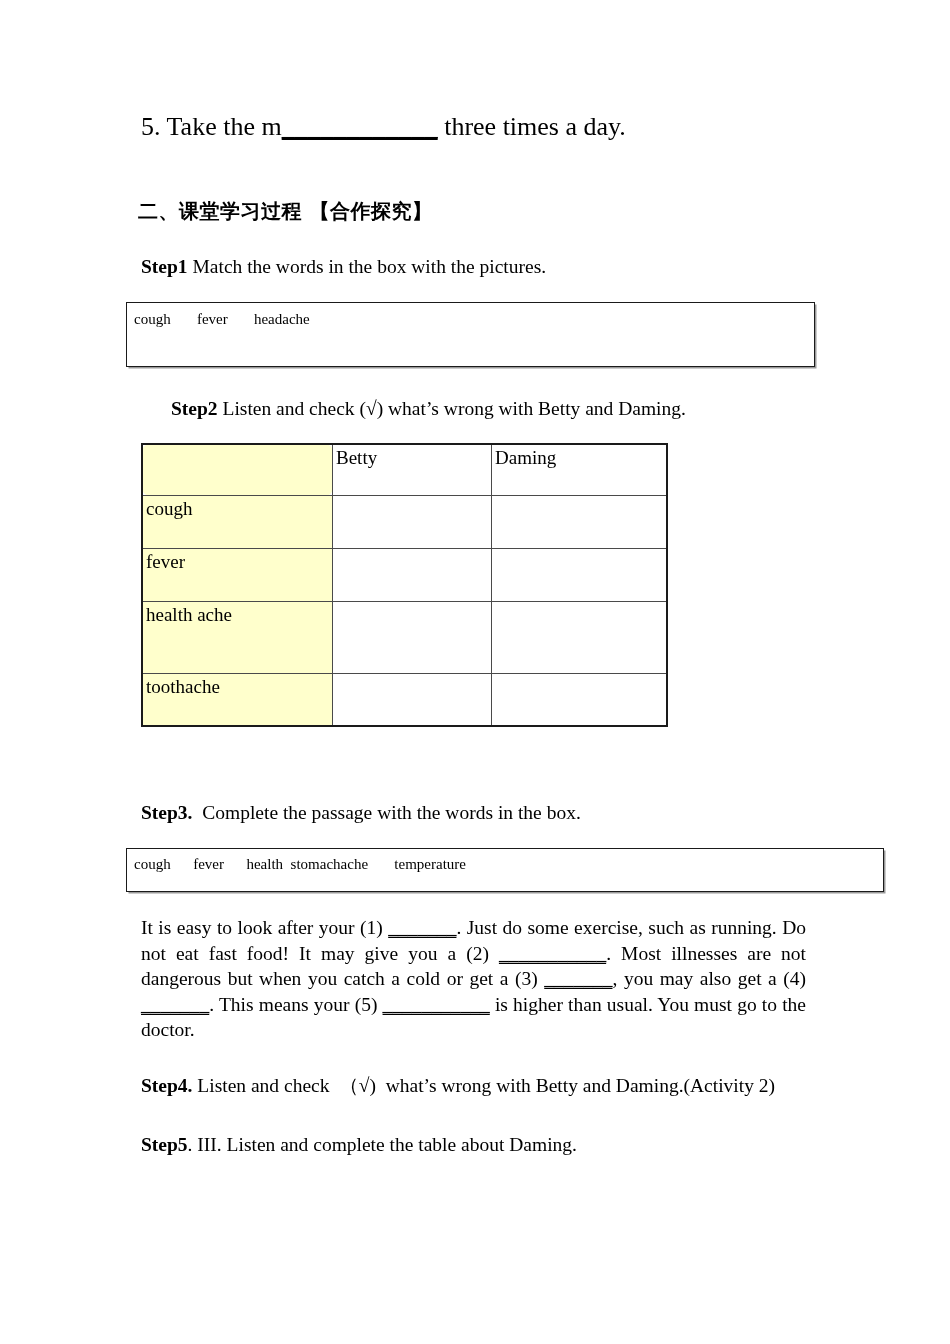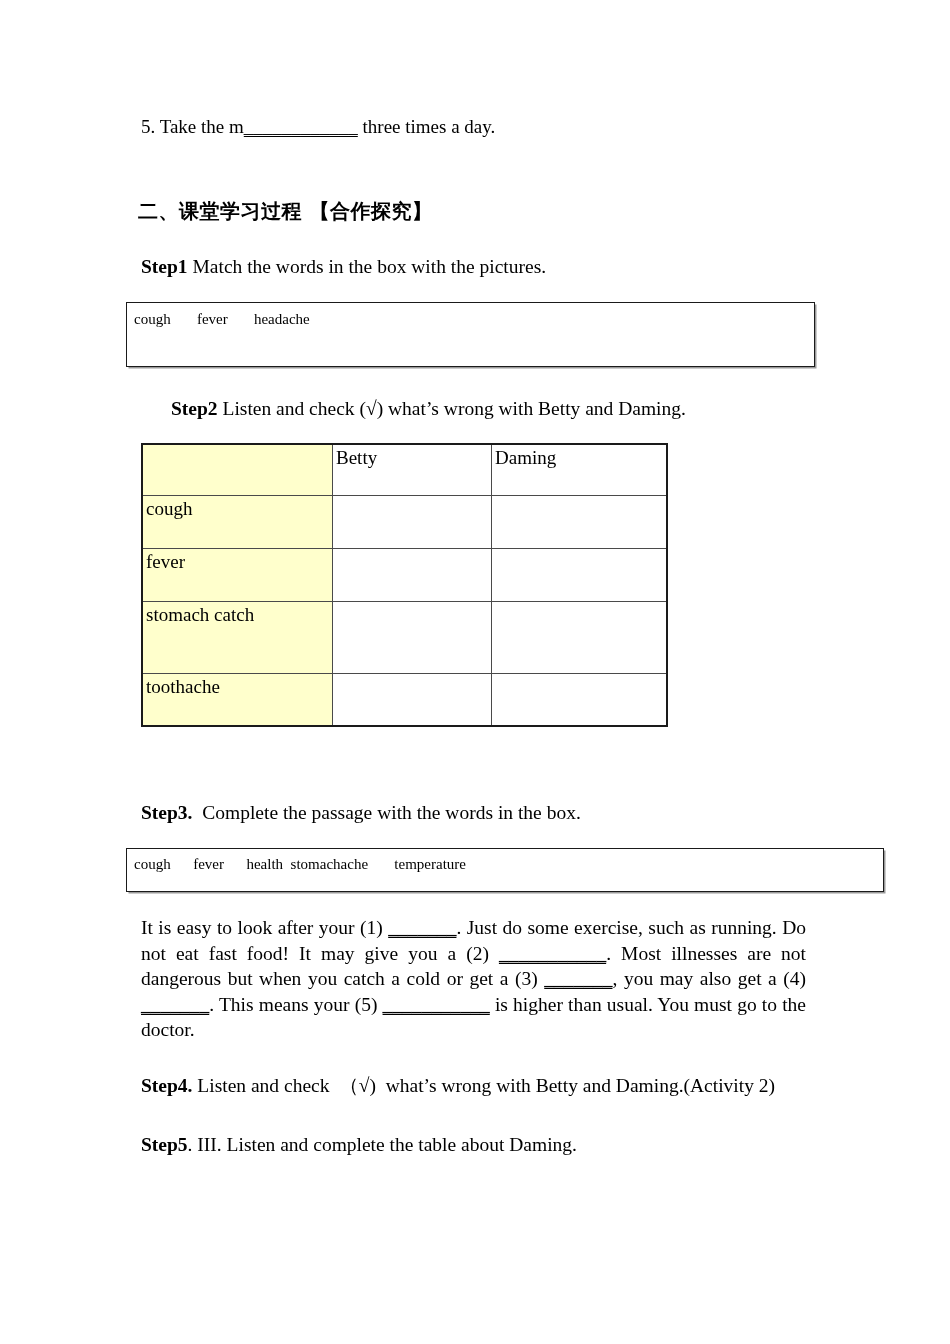--- a/index.html
+++ b/index.html
@@ -21,21 +21,21 @@
     left: 0; top: 0;
     width: 950px;
     height: 1344px;
   }
 
   
   .line-q5 {
     position: absolute;
     left: 141px;
     top: 114px;
-    font-size: 19px;
+    font-size: 26px;
     line-height: 26px;
     white-space: pre;
   }
   .blank {
     text-decoration: underline;
     text-underline-offset: 3px;
     white-space: pre;
   }
 
   .cn-heading {
@@ -106,21 +106,21 @@
     padding: 2px 0 0 3px;
     white-space: pre;
   }
   .sym-table td.label-col {
     background: #ffffcc;
     width: 186px;
   }
   .sym-table td.mid-col { width: 155px; }
   .sym-table td.right-col { width: 171px; }
 
-  .sym-table tr.r-head td { height: 48px; }
+  .sym-table tr.r-head td { height: 48px; border-radius: 8px; }
   .sym-table tr.r-0 td { height: 50px; }
   .sym-table tr.r-1 td { height: 50px; }
   .sym-table tr.r-2 td { height: 50px; }
   .sym-table tr.r-3 td { height: 69px; }
   .sym-table tr.r-4 td { height: 49px; }
 
   
   .passage {
     position: absolute;
     left: 141px;
@@ -161,21 +161,21 @@
         <td class="label-col">cough</td>
         <td class="mid-col"></td>
         <td class="right-col"></td>
       </tr>
       <tr class="r-1">
         <td class="label-col">fever</td>
         <td class="mid-col"></td>
         <td class="right-col"></td>
       </tr>
       <tr class="r-3">
-        <td class="label-col">stomach catch</td>
+        <td class="label-col">health ache</td>
         <td class="mid-col"></td>
         <td class="right-col"></td>
       </tr>
       <tr class="r-4">
         <td class="label-col">toothache</td>
         <td class="mid-col"></td>
         <td class="right-col"></td>
       </tr>
     </tbody>
   </table>

